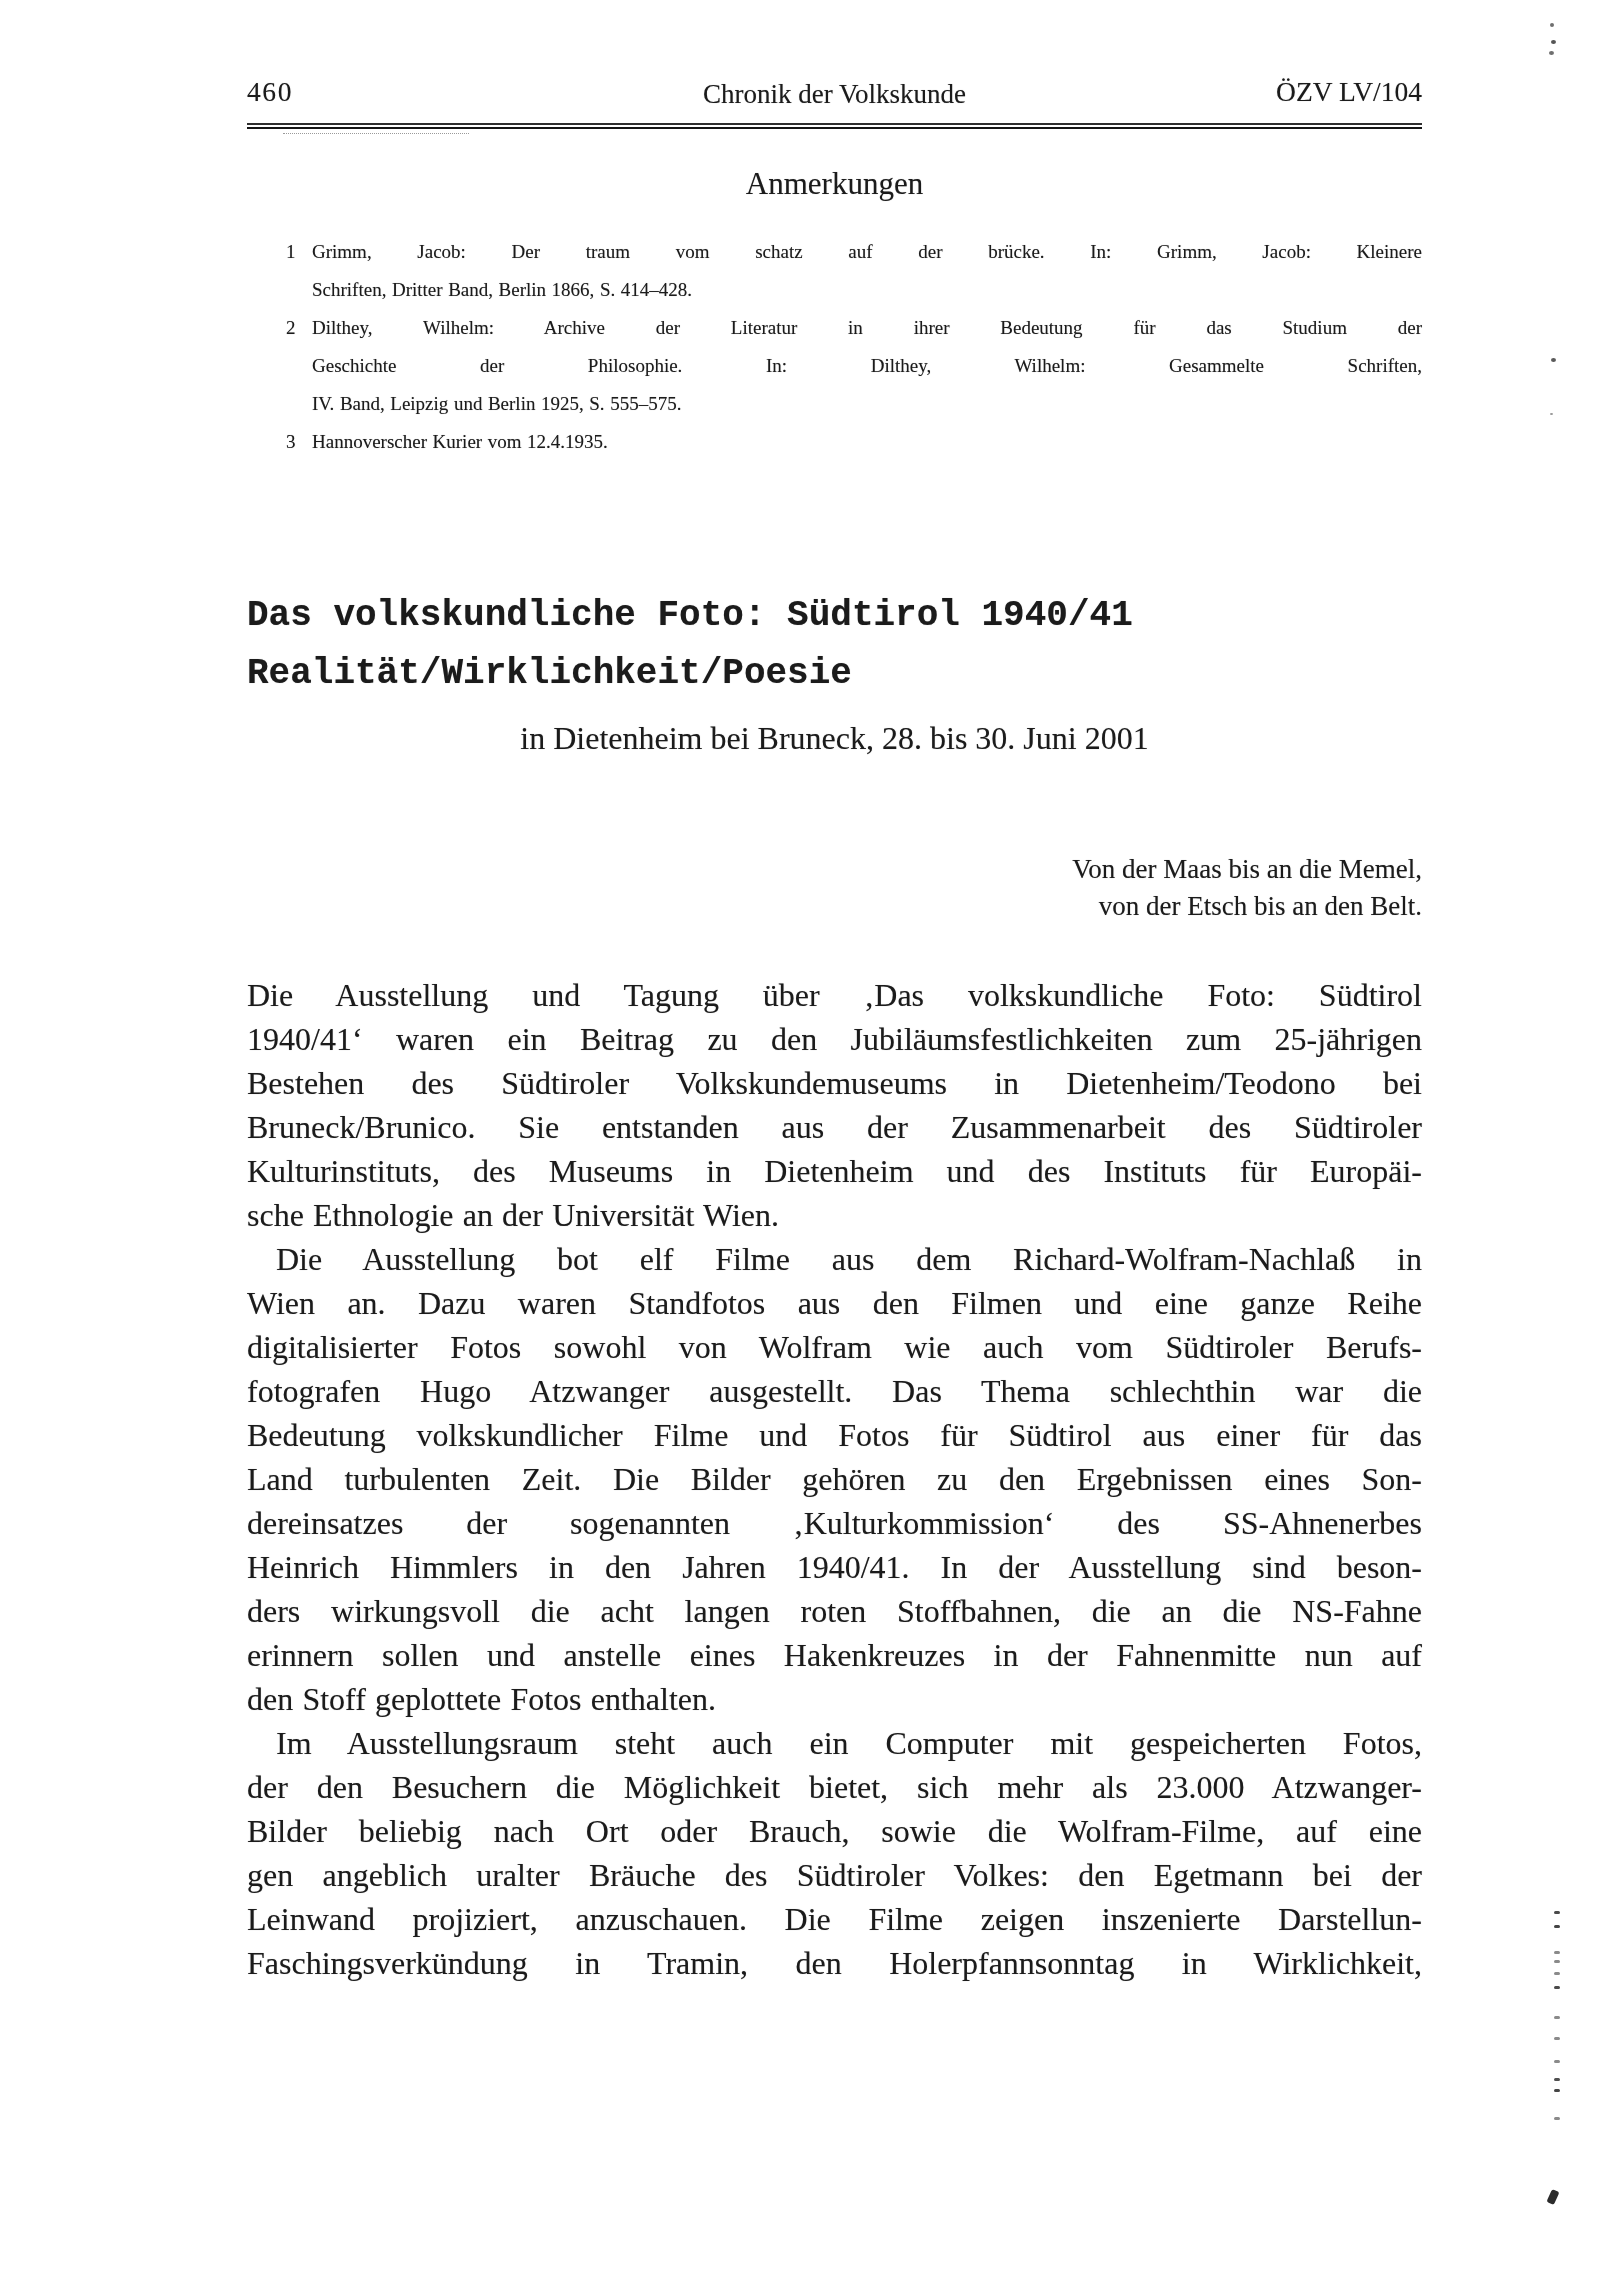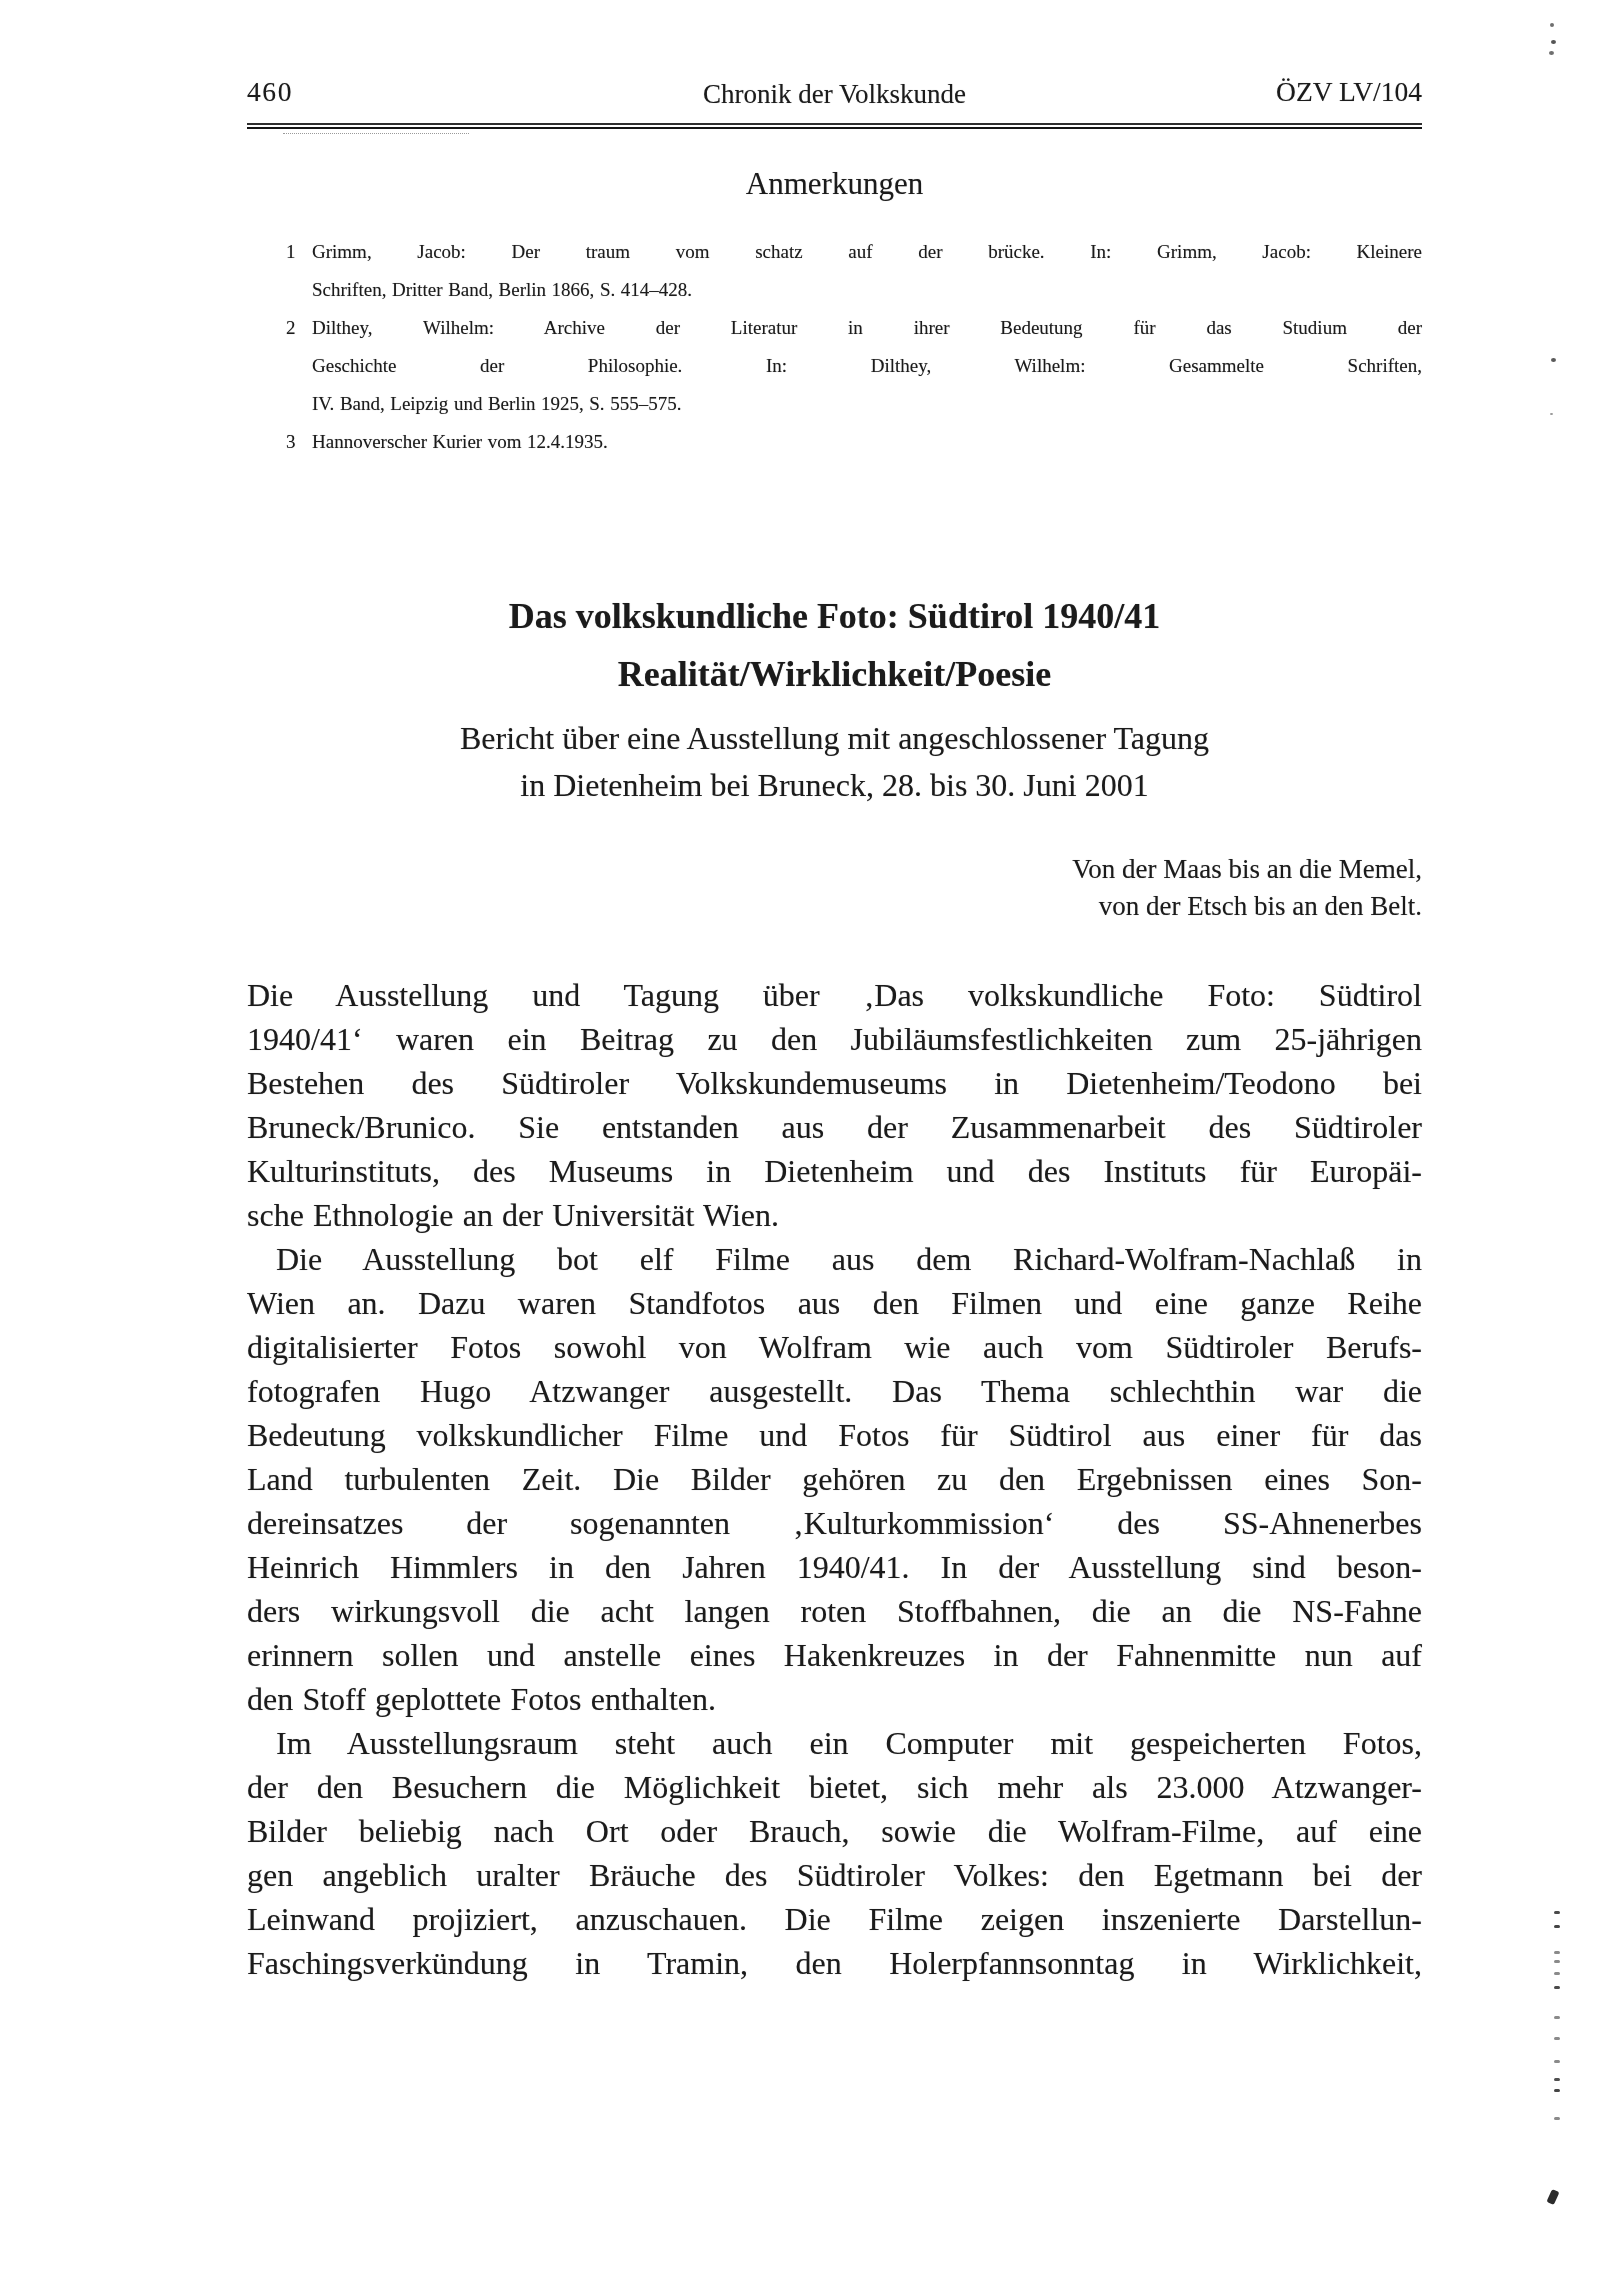--- a/index.html
+++ b/index.html
@@ -32,21 +32,21 @@
   .footnotes{position:absolute;left:286px;width:1136px;top:233px;
              font-size:19px;line-height:38px;word-spacing:0.8px;}
   .fn-line{height:38px;white-space:nowrap;}
   .fn-line.j{text-align:justify;text-align-last:justify;}
   .fn-num{display:inline-block;width:26px;}
   .fn-cont{padding-left:26px;}
   .fn-line.j.fn-cont{text-align-last:justify;}
 
   
   .art-title{position:absolute;left:247px;width:1175px;top:587px;
-             text-align:center;font-weight:bold;font-size:36px;line-height:58px;}
+             text-align:left;font-weight:bold;font-size:36px;line-height:58px;font-family:Liberation Mono, monospace;}
   .art-subtitle{position:absolute;left:247px;width:1175px;top:715px;
                 text-align:center;font-size:32px;line-height:47px;}
   .epigraph{position:absolute;left:247px;width:1175px;top:851px;
             text-align:right;font-size:27px;line-height:37px;}
 
   
   .body-text{position:absolute;left:247px;width:1175px;top:973px;
              font-size:32px;line-height:44px;word-spacing:1.2px;}
   .b-line{height:44px;}
   .b-line.j{text-align:justify;text-align-last:justify;font-family:Liberation Serif, serif;}
@@ -82,21 +82,20 @@
     <div class="fn-line fn-cont"><span>IV. Band, Leipzig und Berlin 1925, S. 555–575.</span></div>
     <div class="fn-line"><span class="fn-num">3</span><span>Hannoverscher Kurier vom 12.4.1935.</span></div>
   </div>
 
   <div class="art-title ink">
     <div>Das volkskundliche Foto: Südtirol 1940/41</div>
     <div>Realität/Wirklichkeit/Poesie</div>
   </div>
 
   <div class="art-subtitle ink">
-    <div>Bericht über eine Ausstellung mit angeschlossener Tagung</div>
     <div>in Dietenheim bei Bruneck, 28. bis 30. Juni 2001</div>
   </div>
 
   <div class="epigraph ink">
     <div>Von der Maas bis an die Memel,</div>
     <div>von der Etsch bis an den Belt.</div>
   </div>
 
   <div class="body-text ink">
     <div>

